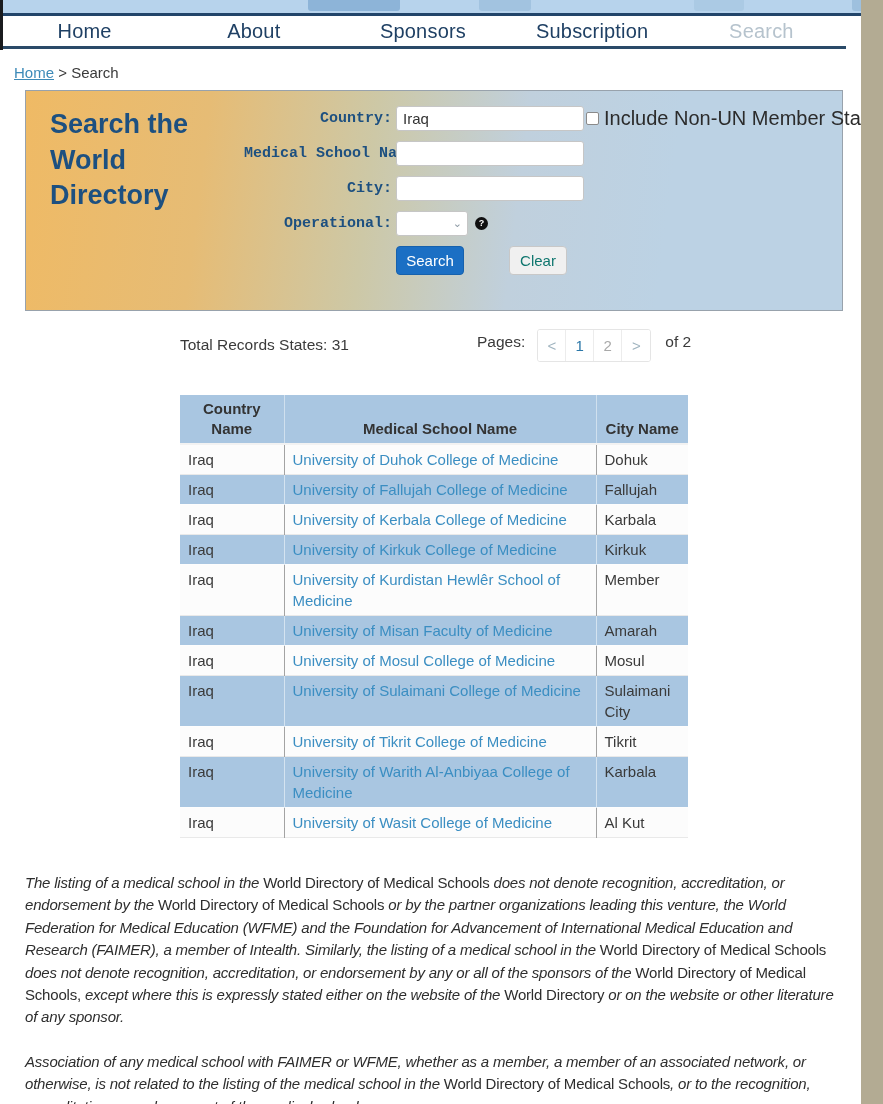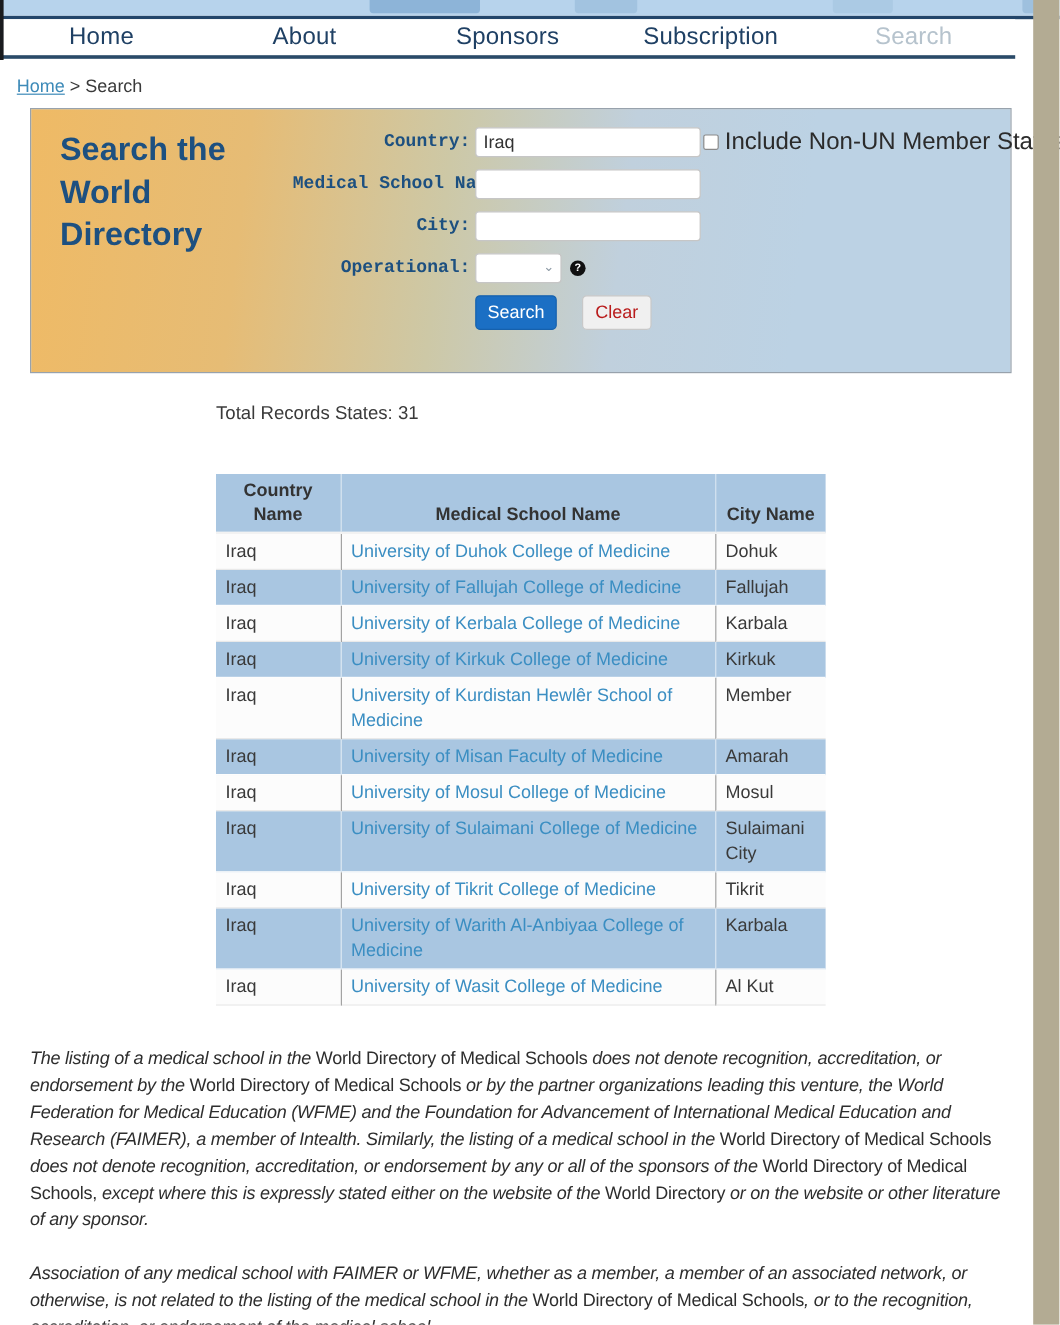--- a/index.html
+++ b/index.html
@@ -72,21 +72,21 @@
   }
   .cb-label { margin-left:5px; font-size:20px; color:#2b2b2b; white-space:nowrap; }
   .info {
     width:13px; height:13px; border-radius:50%; background:#101010; color:#fff;
     font-size:9px; font-weight:bold; display:inline-flex; align-items:center;
     justify-content:center; margin-left:7px; flex:none; cursor:pointer;
   }
   .btn-row { margin-top:10px; margin-left:152px; display:flex; align-items:center; }
   .btn { font-family:"Liberation Sans", sans-serif; font-size:15px; border-radius:4px; cursor:pointer; }
   .btn-search { width:68px; height:29px; background:#1b6fc4; color:#fff; border:1px solid #1661ad; }
-  .btn-clear  { margin-left:21px; width:58px; height:29px; background:#f0f0f0; color:#b91c1c; border:1px solid #c8c8c8; }
+  .btn-clear  { margin-left:45px; width:58px; height:29px; background:#f0f0f0; color:#0f766e; border:1px solid #c8c8c8; }
 
   
   .results-head { position:relative; height:56px; margin-top:20px; }
   .total { position:absolute; left:180px; top:2px; width:180px; font-size:15.5px; line-height:1.5; color:#3a3a3a; }
   .pages-row { position:absolute; left:477px; top:2px; display:flex; align-items:flex-start; font-size:15.5px; color:#3a3a3a; }
   .pg-group { display:flex; margin-left:12px; margin-top:-4px; border:1px solid #e5e5e5; border-radius:3px; overflow:hidden; background:#fff; }
   .pg-btn {
     width:28px; height:31px; background:#fff; border:none; border-right:1px solid #ececec;
     display:flex; align-items:center; justify-content:center;
     font-size:15px; color:#9fb3bf; cursor:pointer; font-family:"Liberation Sans", sans-serif;
@@ -183,20 +183,30 @@
       <button class="btn btn-search">Search</button>
       <button class="btn btn-clear">Clear</button>
     </div>
   </div>
 </section>
 
 <div class="results-head">
   <div class="total">
     <span>Total Records States:</span>
     <span>31</span>
+  </div>
+  <div class="pages-row">
+    <span>Pages:</span>
+    <div class="pg-group">
+        <button class="pg-btn">&lt;</button>
+        <button class="pg-btn pg-current">1</button>
+        <button class="pg-btn pg-num">2</button>
+        <button class="pg-btn">&gt;</button>
+      </div>
+    <span class="of-label">of 2</span>
   </div>
 </div>
 
 <table class="results-table">
   <colgroup>
       <col class="c1">
       <col class="c2">
       <col class="c3">
     </colgroup>
   <thead>

